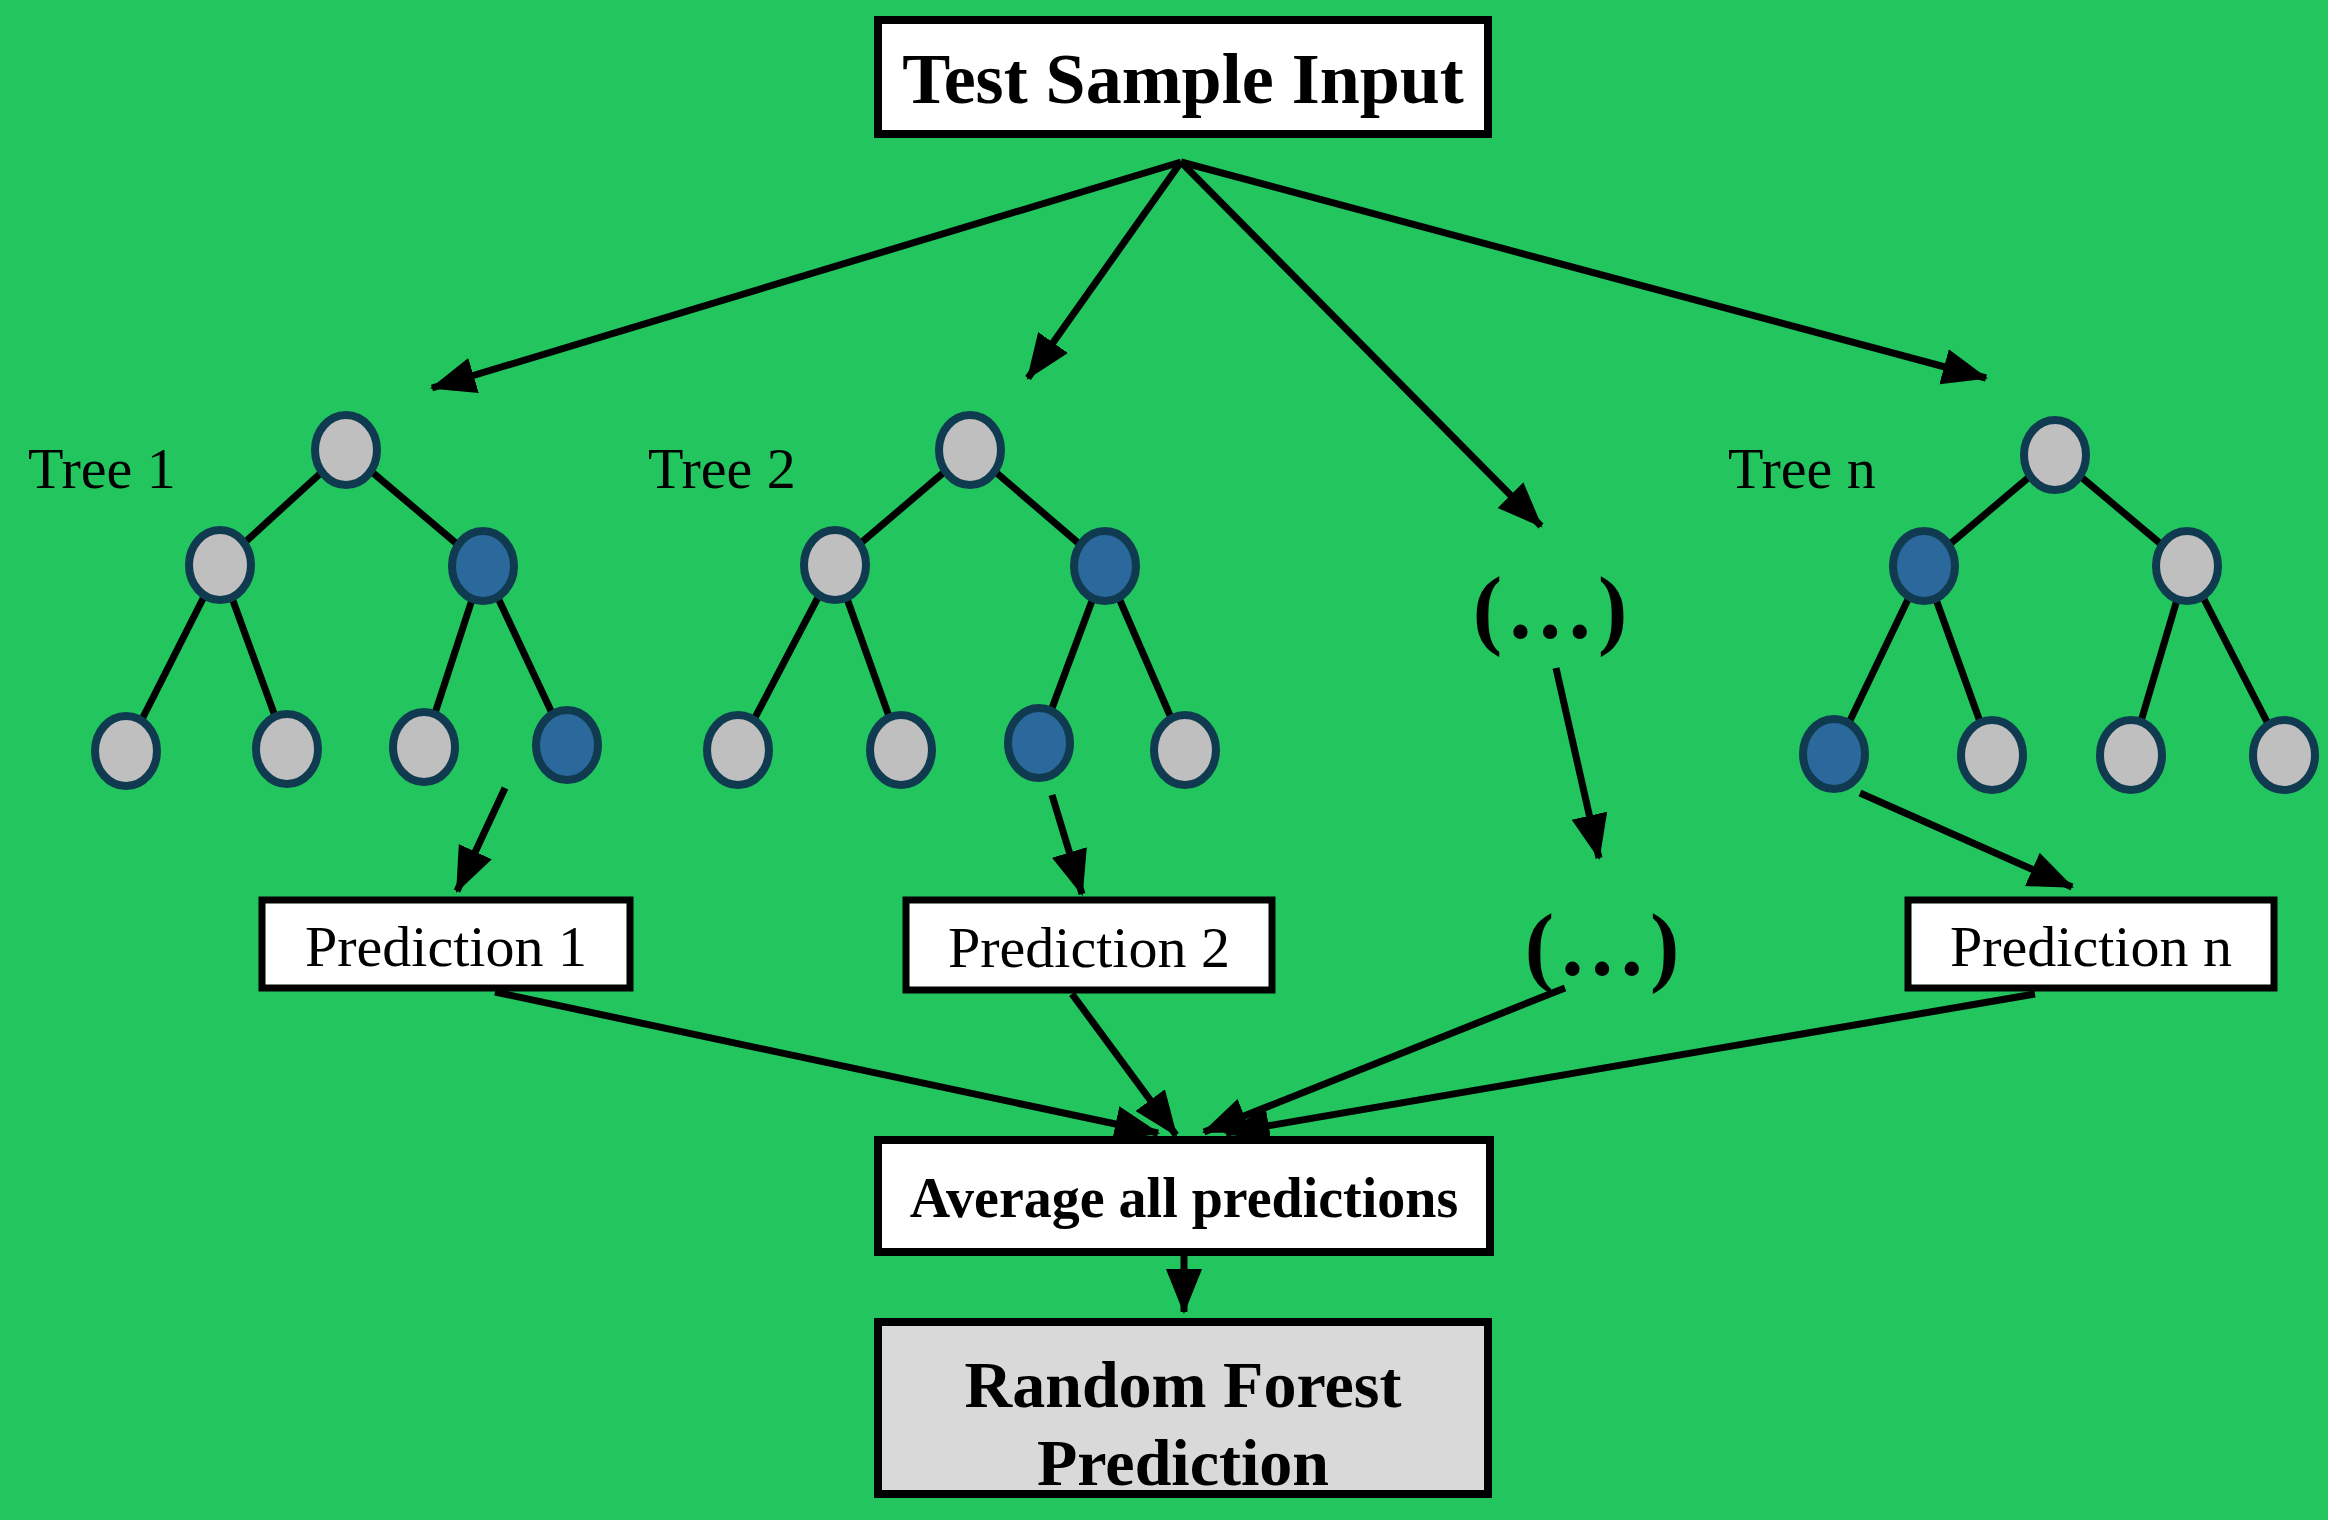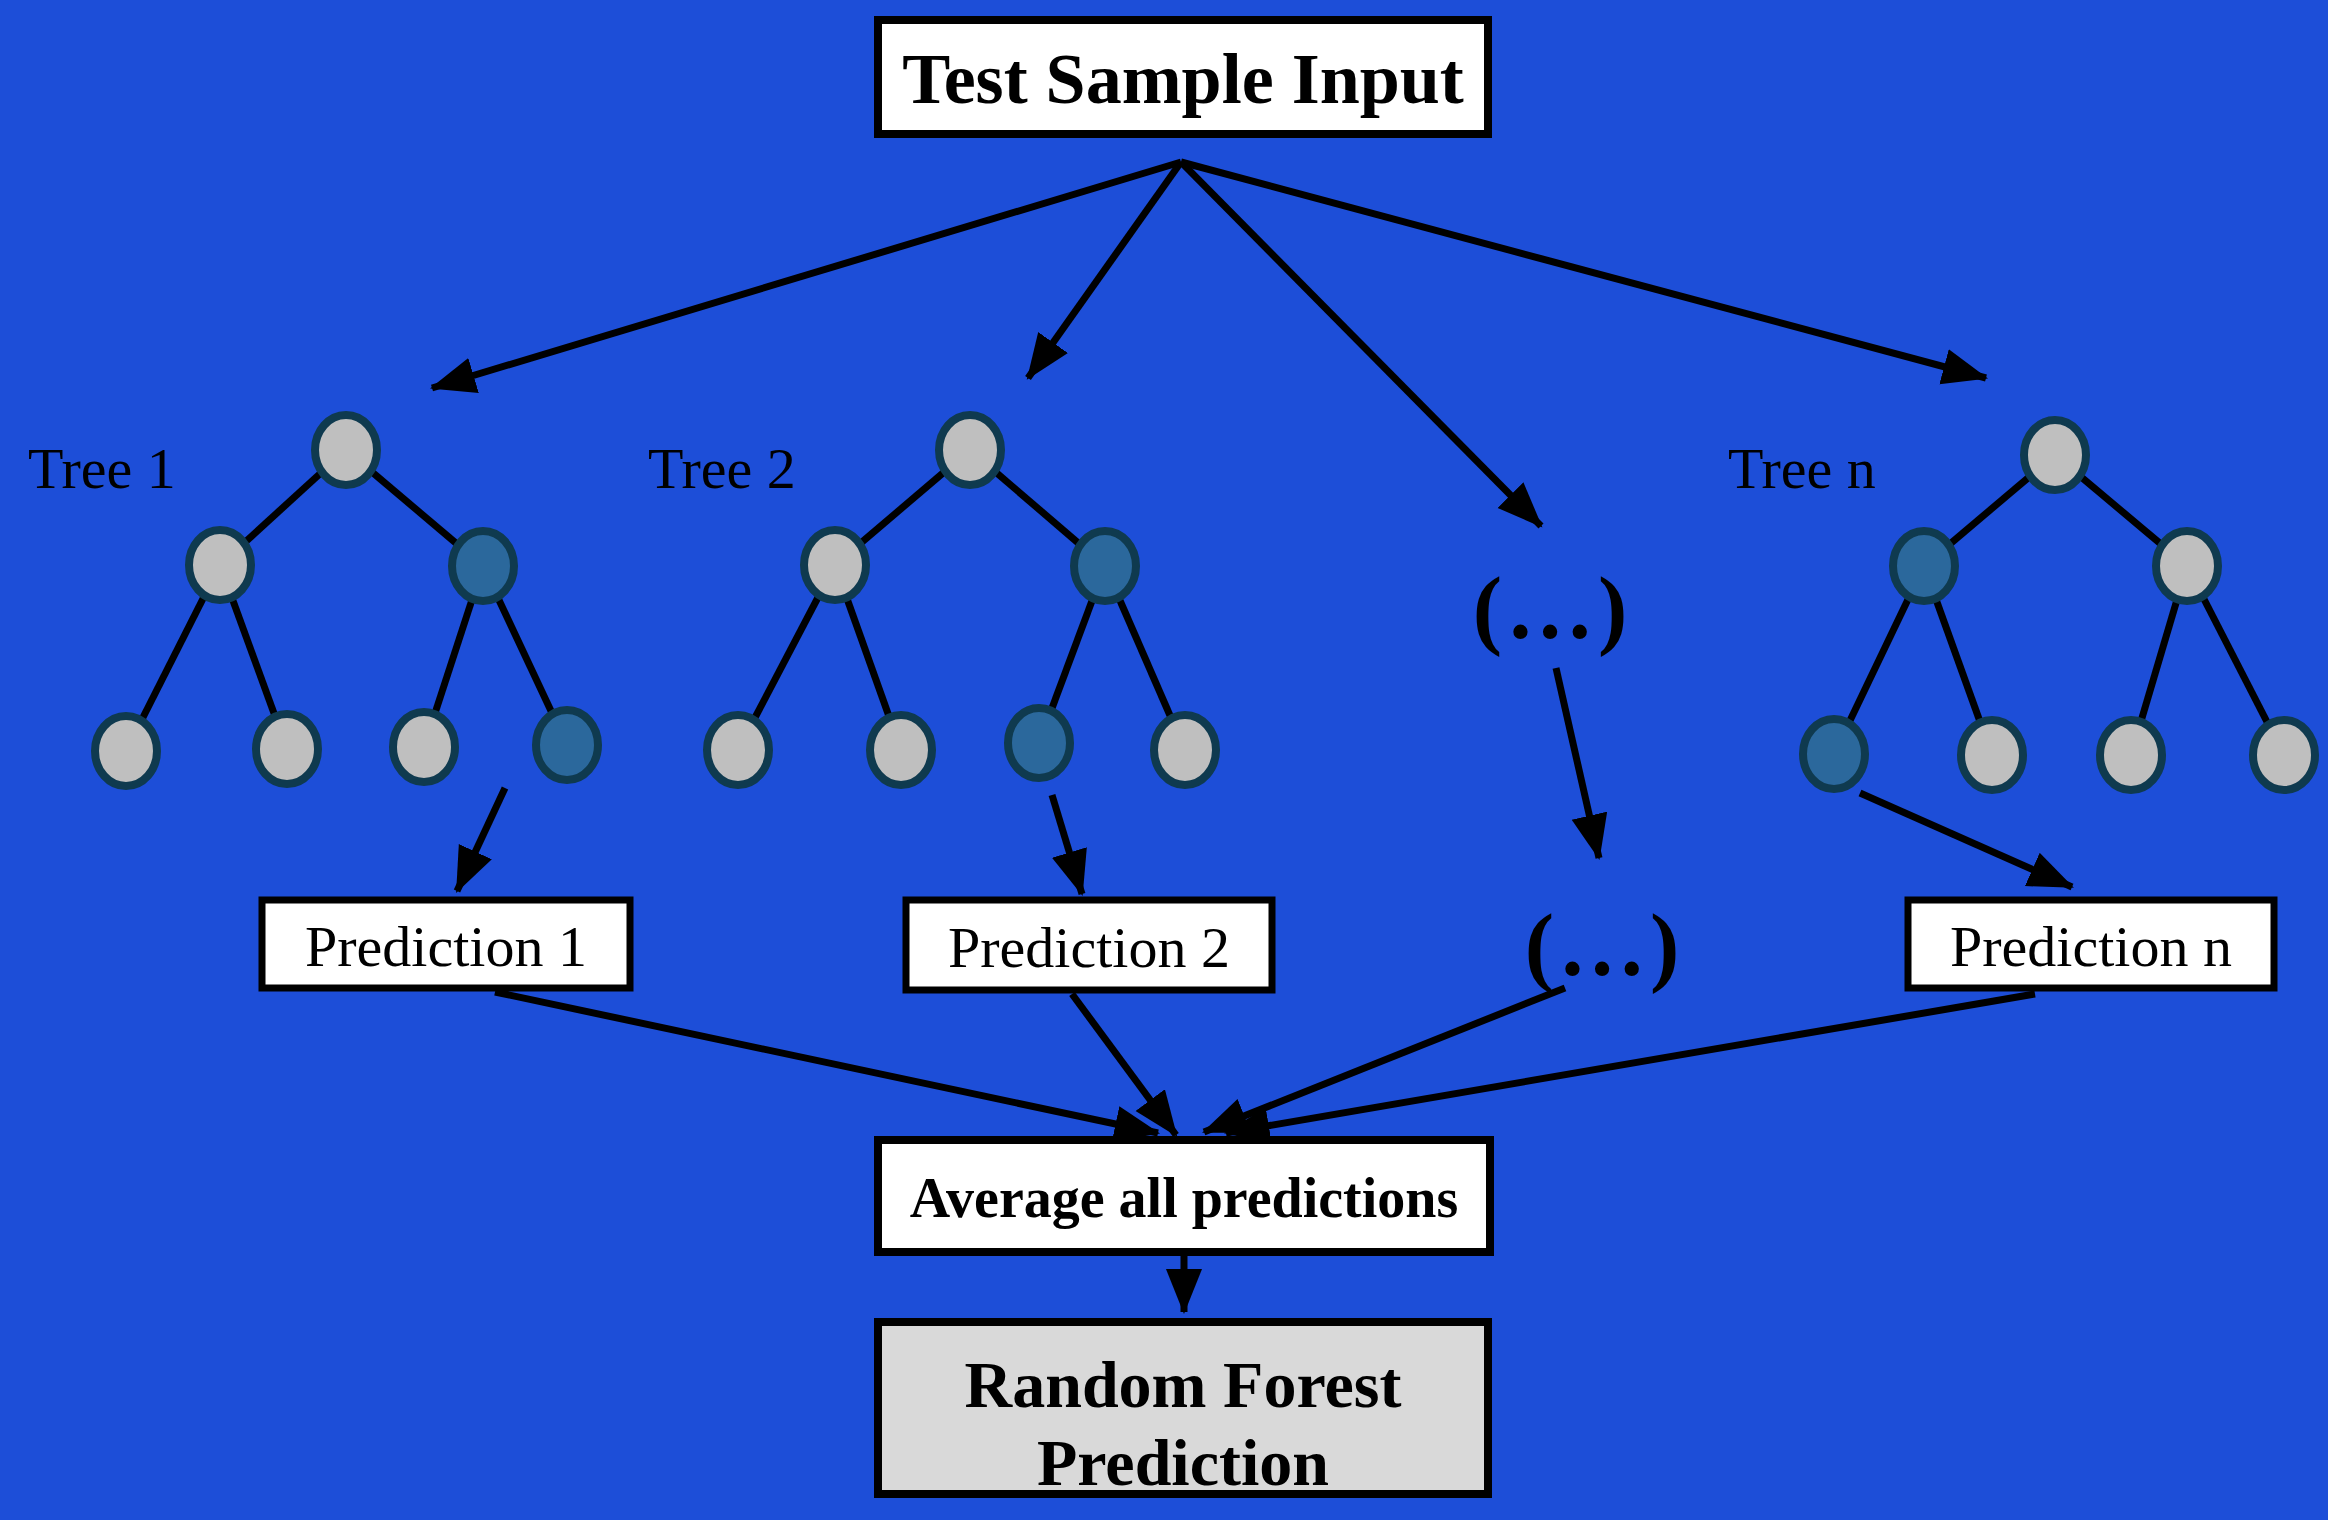--- a/index.html
+++ b/index.html
@@ -1,17 +1,17 @@
 <!DOCTYPE html>
 <html><head>
 <meta charset="utf-8">
 <style>
   html,body{margin:0;padding:0;background:#ffffff;}
   body{font-family:"Liberation Serif","DejaVu Serif",serif;}
-  .stage{width:2328px;height:1520px;position:relative;background:#1d4ed8;}
+  .stage{width:2328px;height:1520px;position:relative;background:#22c55e;}
   svg{display:block;}
   .edge{stroke:var(--line,#000);stroke-width:7;fill:none;}
   .arrow{stroke:var(--line,#000);stroke-width:7;fill:none;marker-end:url(#ah);}
   .whitebox{fill:#ffffff;stroke:var(--line,#000);}
   .bw8{stroke-width:8;}
   .bw7{stroke-width:7;}
   .lbl{fill:#000;}
   .t-title{font-size:72px;font-weight:bold;}
   .t-tree{font-size:58px;}
   .t-pred{font-size:58px;}

